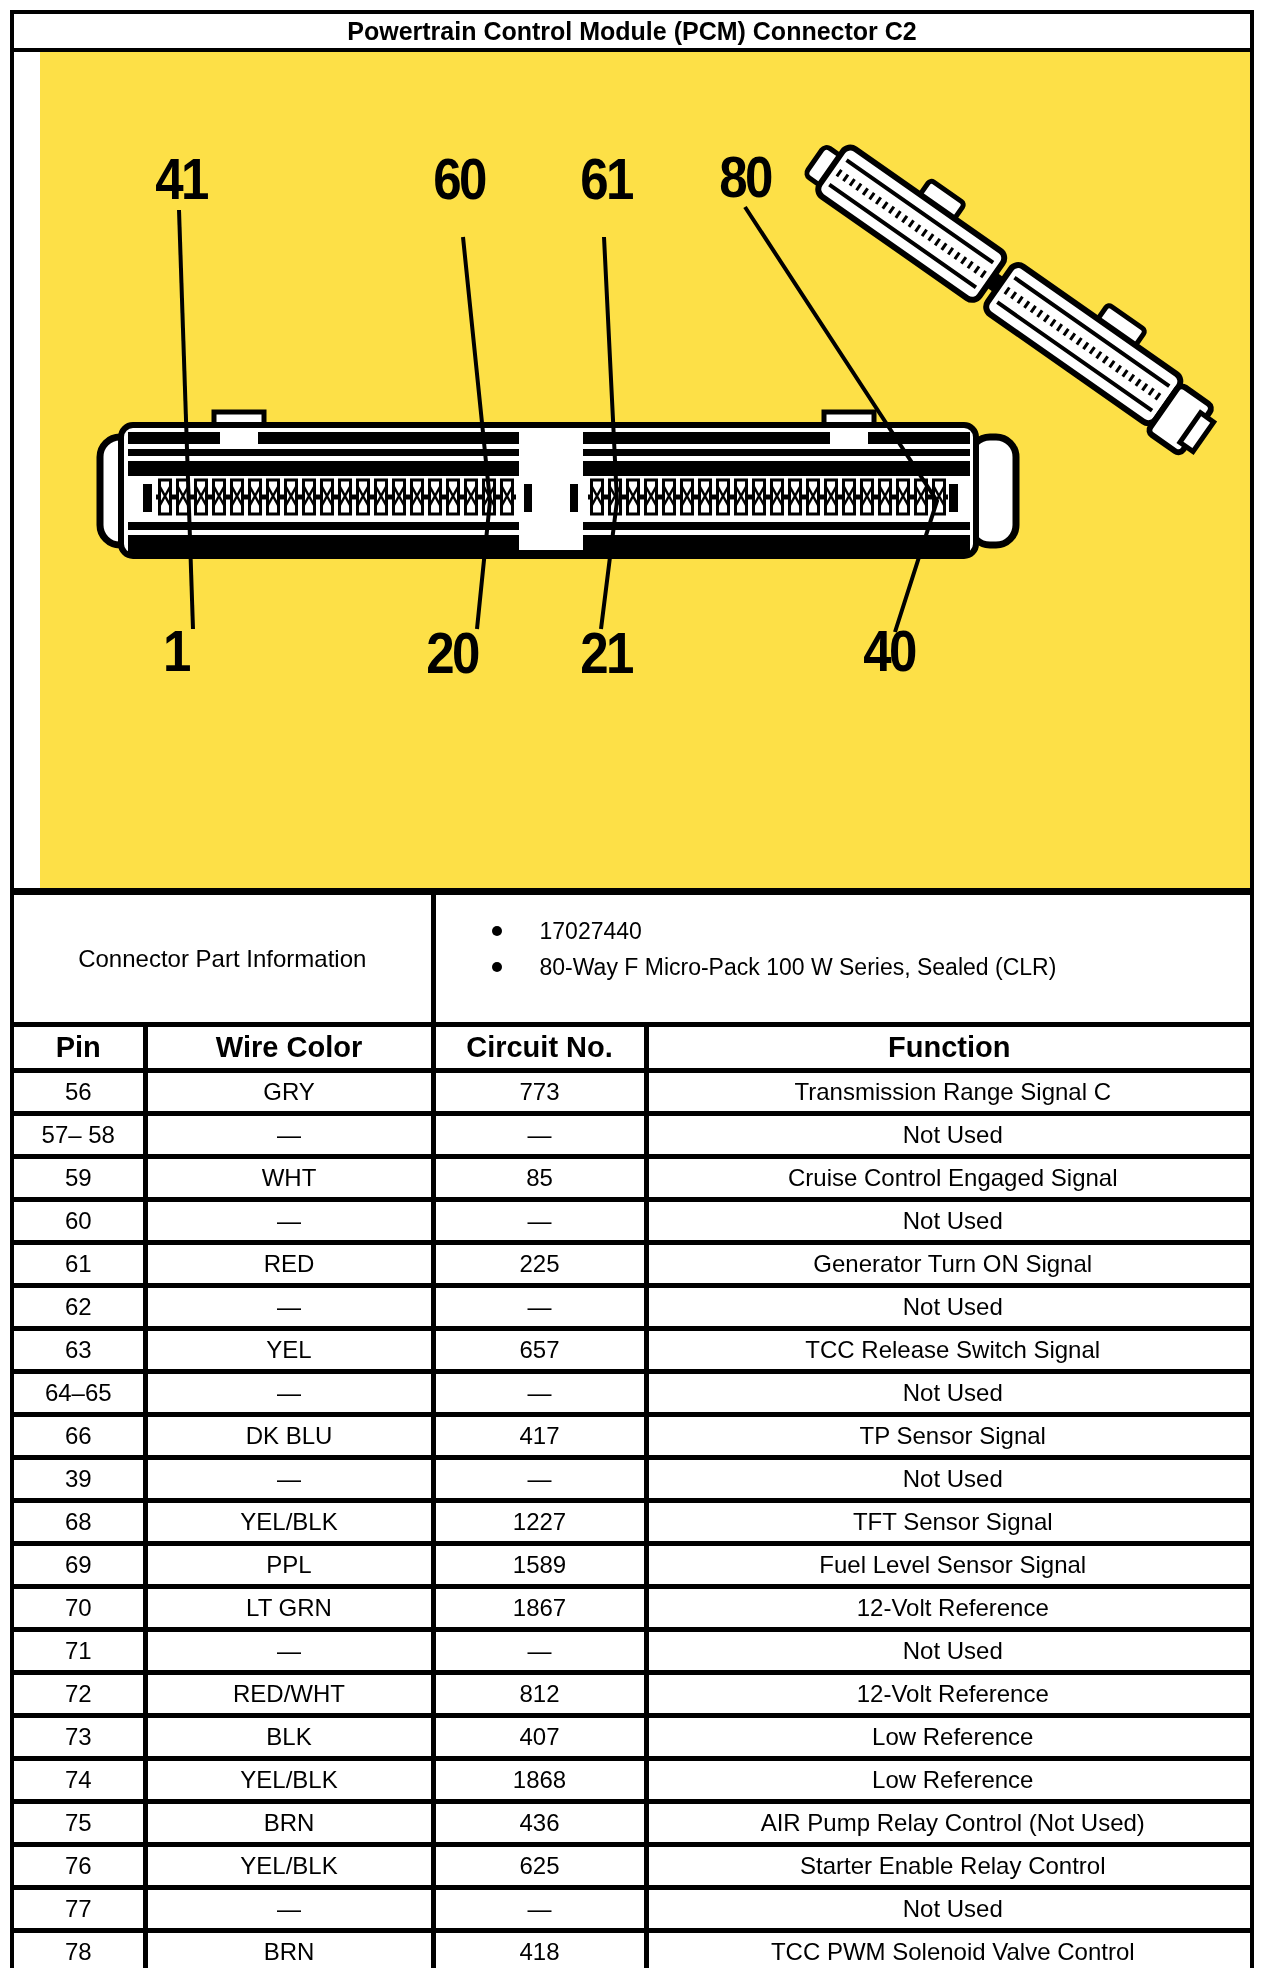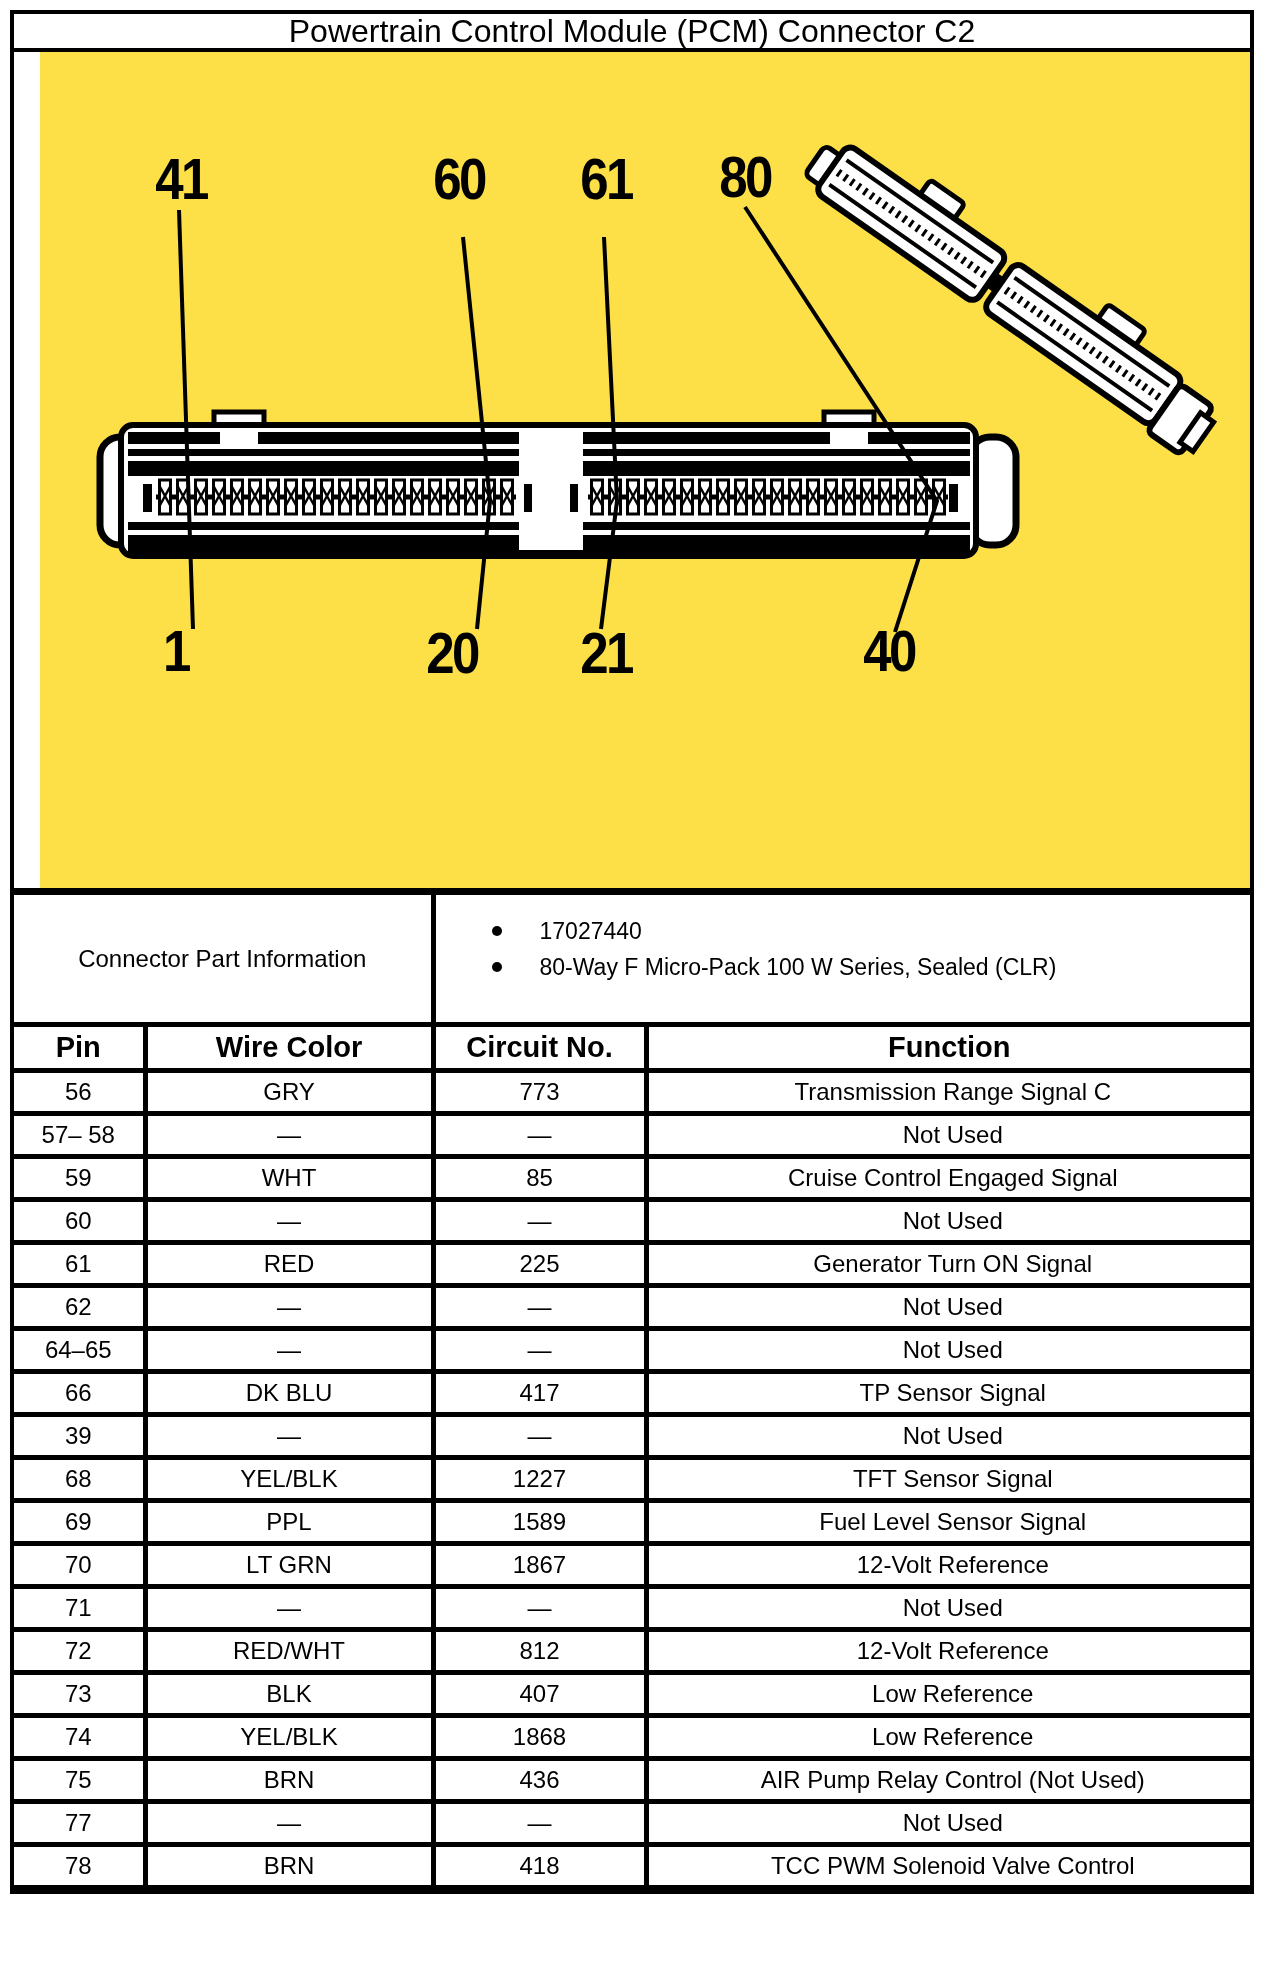--- a/index.html
+++ b/index.html
@@ -1,18 +1,18 @@
 <!DOCTYPE html>
 <html><head>
 <meta charset="utf-8">
 <style>
   html,body{margin:0;padding:0;background:#ffffff;}
   body{width:1264px;height:1968px;position:relative;font-family:"Liberation Sans","DejaVu Sans",sans-serif;color:#000;}
   .page{position:absolute;left:10px;top:10px;width:1236px;border:4px solid #000;background:#fff;}
-  .title-bar{height:34px;line-height:34px;text-align:center;font-weight:normal;font-size:32px;border-bottom:4px solid #000;}
+  .title-bar{height:34px;line-height:34px;text-align:center;font-weight:bold;font-size:25px;border-bottom:4px solid #000;}
   .diagram-area{position:relative;height:836px;background:#fde047;overflow:hidden;margin-left:26px;}
   .diagram-svg{position:absolute;left:0;top:0;}
   .pin-label{position:absolute;font-size:58px;font-weight:bold;letter-spacing:-3px;transform:translate(-50%,-50%) scaleX(0.88);white-space:nowrap;}
   table.conn{border-collapse:collapse;width:100%;table-layout:fixed;border-top:7px solid #000;}
   table.conn td, table.conn th{border:5px solid #000;font-size:24px;text-align:center;vertical-align:middle;overflow:hidden;white-space:nowrap;}
   table.conn td:first-child, table.conn th:first-child{border-left:0;}
   table.conn td:last-child, table.conn th:last-child{border-right:0;}
   .cpi-row td{height:106px;}
   .cpi-label{font-weight:normal;font-size:24px;}
   .cpi-bullets{text-align:left;padding-left:56px;padding-bottom:20px;}
@@ -165,20 +165,26 @@
     <td class="c-func">Generator Turn ON Signal</td>
   </tr>
 
   <tr class="datarow">
     <td class="c-pin">62</td>
     <td class="c-wire">—</td>
     <td class="c-circ">—</td>
     <td class="c-func">Not Used</td>
   </tr>
 
+  <tr class="datarow">
+    <td class="c-pin">63</td>
+    <td class="c-wire">YEL</td>
+    <td class="c-circ">657</td>
+    <td class="c-func">TCC Release Switch Signal</td>
+  </tr>
 
   <tr class="datarow">
     <td class="c-pin">64–65</td>
     <td class="c-wire">—</td>
     <td class="c-circ">—</td>
     <td class="c-func">Not Used</td>
   </tr>
 
   <tr class="datarow">
     <td class="c-pin">66</td>
@@ -243,20 +249,26 @@
     <td class="c-func">Low Reference</td>
   </tr>
 
   <tr class="datarow">
     <td class="c-pin">75</td>
     <td class="c-wire">BRN</td>
     <td class="c-circ">436</td>
     <td class="c-func">AIR Pump Relay Control (Not Used)</td>
   </tr>
 
+  <tr class="datarow">
+    <td class="c-pin">76</td>
+    <td class="c-wire">YEL/BLK</td>
+    <td class="c-circ">625</td>
+    <td class="c-func">Starter Enable Relay Control</td>
+  </tr>
 
   <tr class="datarow">
     <td class="c-pin">77</td>
     <td class="c-wire">—</td>
     <td class="c-circ">—</td>
     <td class="c-func">Not Used</td>
   </tr>
 
   <tr class="datarow">
     <td class="c-pin">78</td>

